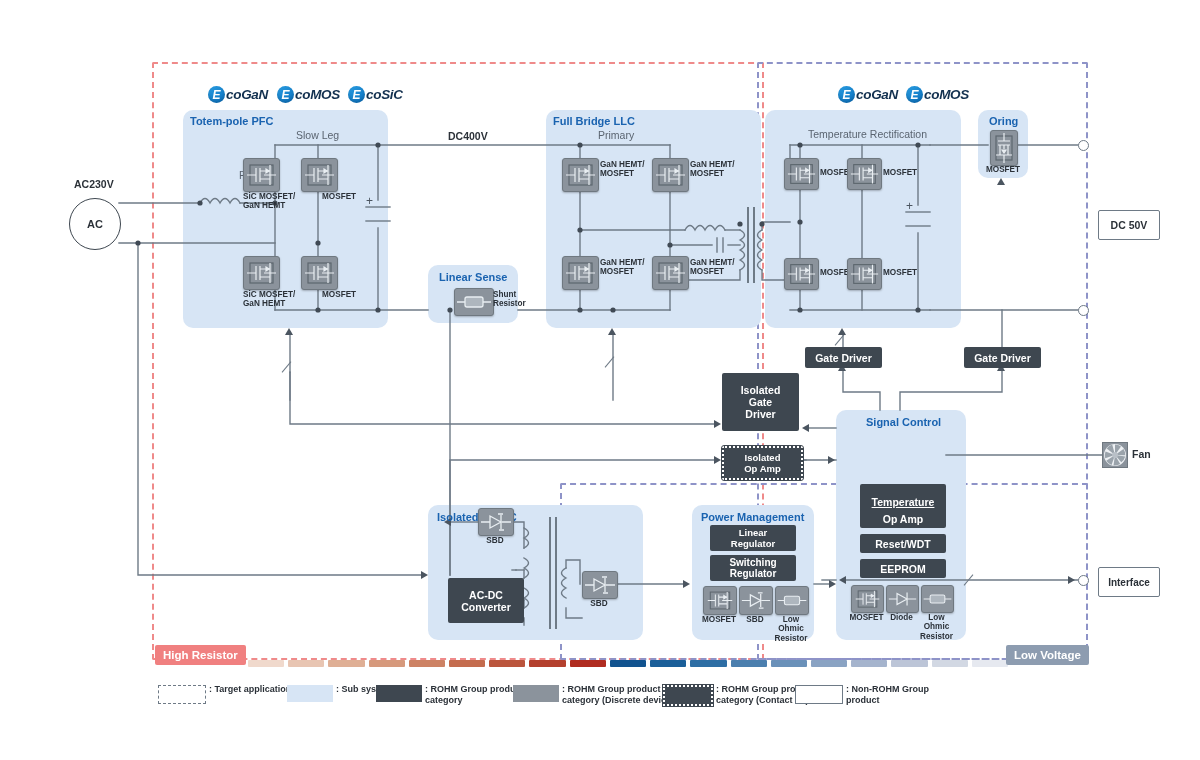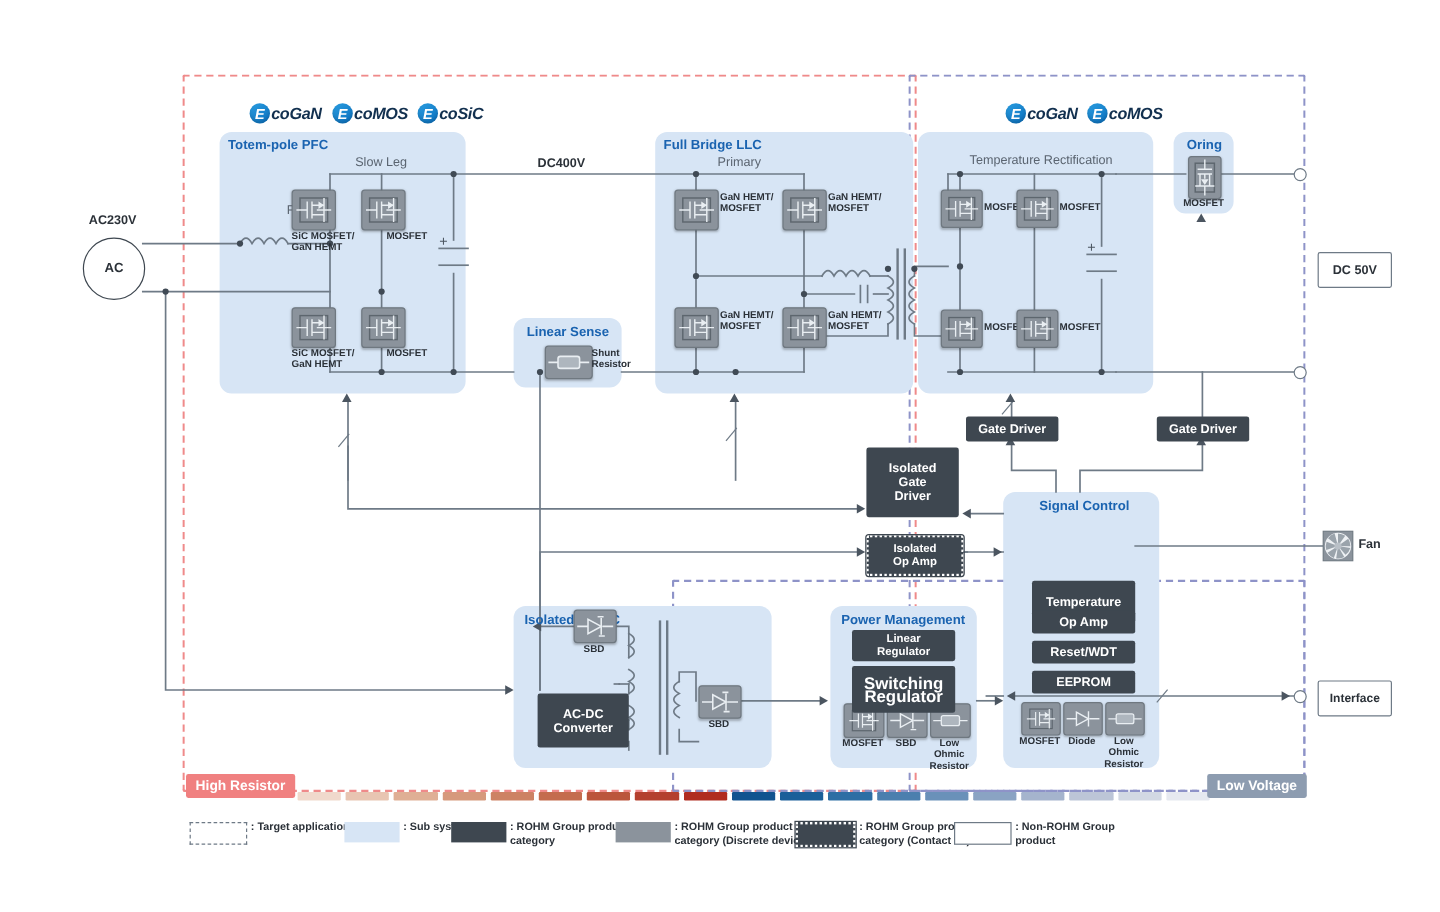--- a/index.html
+++ b/index.html
@@ -601,21 +601,21 @@
       <path d="M2,13 L11,13 M23,13 L32,13 M22,6 L22,20"></path>
       <path d="M11,7 L22,13 L11,19 z" fill="none"></path>
       <path d="M19,5 l5,0 M20,21 l5,0"></path>
         </g>
       </svg>
   </div>
   <div class="dev-label c" style="left:582px;top:599px;width:34px;">SBD</div>
 
   <div class="rohm-box" style="left:710px;top:525px;width:86px;height:26px;white-space:pre-line;font-size:9.5px;line-height:11px;">Linear
 Regulator</div>
-  <div class="rohm-box" style="left:710px;top:555px;width:86px;height:39px;white-space:pre-line;font-size:14px;line-height:11px;">Switching
+  <div class="rohm-box" style="left:710px;top:555px;width:86px;height:26px;white-space:pre-line;font-size:10px;line-height:11px;">Switching
 Regulator</div>
 
   <div class="dev" style="left:703px;top:586px;width:32px;height:27px;">
     <svg viewBox="0 0 35 32">
         <g stroke="#e9eef2" stroke-width="1.2" fill="none">
       <rect x="6" y="6" width="23" height="20" stroke="#5d666e"></rect>
       <path d="M3,16 L12,16 M12,9 L12,23 M16,9 L16,23 M16,12 L26,12 M16,20 L26,20 M26,6 L26,26 M20,16 L26,16 M26,16 L32,16"></path>
       <path d="M22,10 l3,2 l-3,2 z" fill="#e9eef2"></path>
         </g>
       </svg>
@@ -636,21 +636,21 @@
   <div class="dev" style="left:775px;top:586px;width:32px;height:27px;">
     <svg viewBox="0 0 38 26">
         <g stroke="#e9eef2" stroke-width="1.3" fill="none">
       <path d="M2,13 L10,13 M28,13 L36,13"></path>
       <rect x="10" y="8" width="18" height="10" rx="2" fill="#aeb6be" stroke="#e9eef2"></rect>
         </g>
       </svg>
   </div>
   <div class="dev-label c" style="left:771px;top:615px;width:40px;">Low<br>Ohmic<br>Resistor</div>
 
-  <div class="rohm-box" style="left:860px;top:484px;width:86px;height:35px;">Temperature</div>
+  <div class="rohm-box" style="left:860px;top:484px;width:86px;height:35px;text-decoration:underline;">Temperature</div>
   <div class="rohm-box" style="left:860px;top:509px;width:86px;height:19px;">Op Amp</div>
   <div class="rohm-box" style="left:860px;top:534px;width:86px;height:19px;">Reset/WDT</div>
   <div class="rohm-box" style="left:860px;top:559px;width:86px;height:19px;">EEPROM</div>
 
   <div class="dev" style="left:851px;top:585px;width:31px;height:26px;">
     <svg viewBox="0 0 35 32">
         <g stroke="#e9eef2" stroke-width="1.2" fill="none">
       <rect x="6" y="6" width="23" height="20" stroke="#5d666e"></rect>
       <path d="M3,16 L12,16 M12,9 L12,23 M16,9 L16,23 M16,12 L26,12 M16,20 L26,20 M26,6 L26,26 M20,16 L26,16 M26,16 L32,16"></path>
       <path d="M22,10 l3,2 l-3,2 z" fill="#e9eef2"></path>

